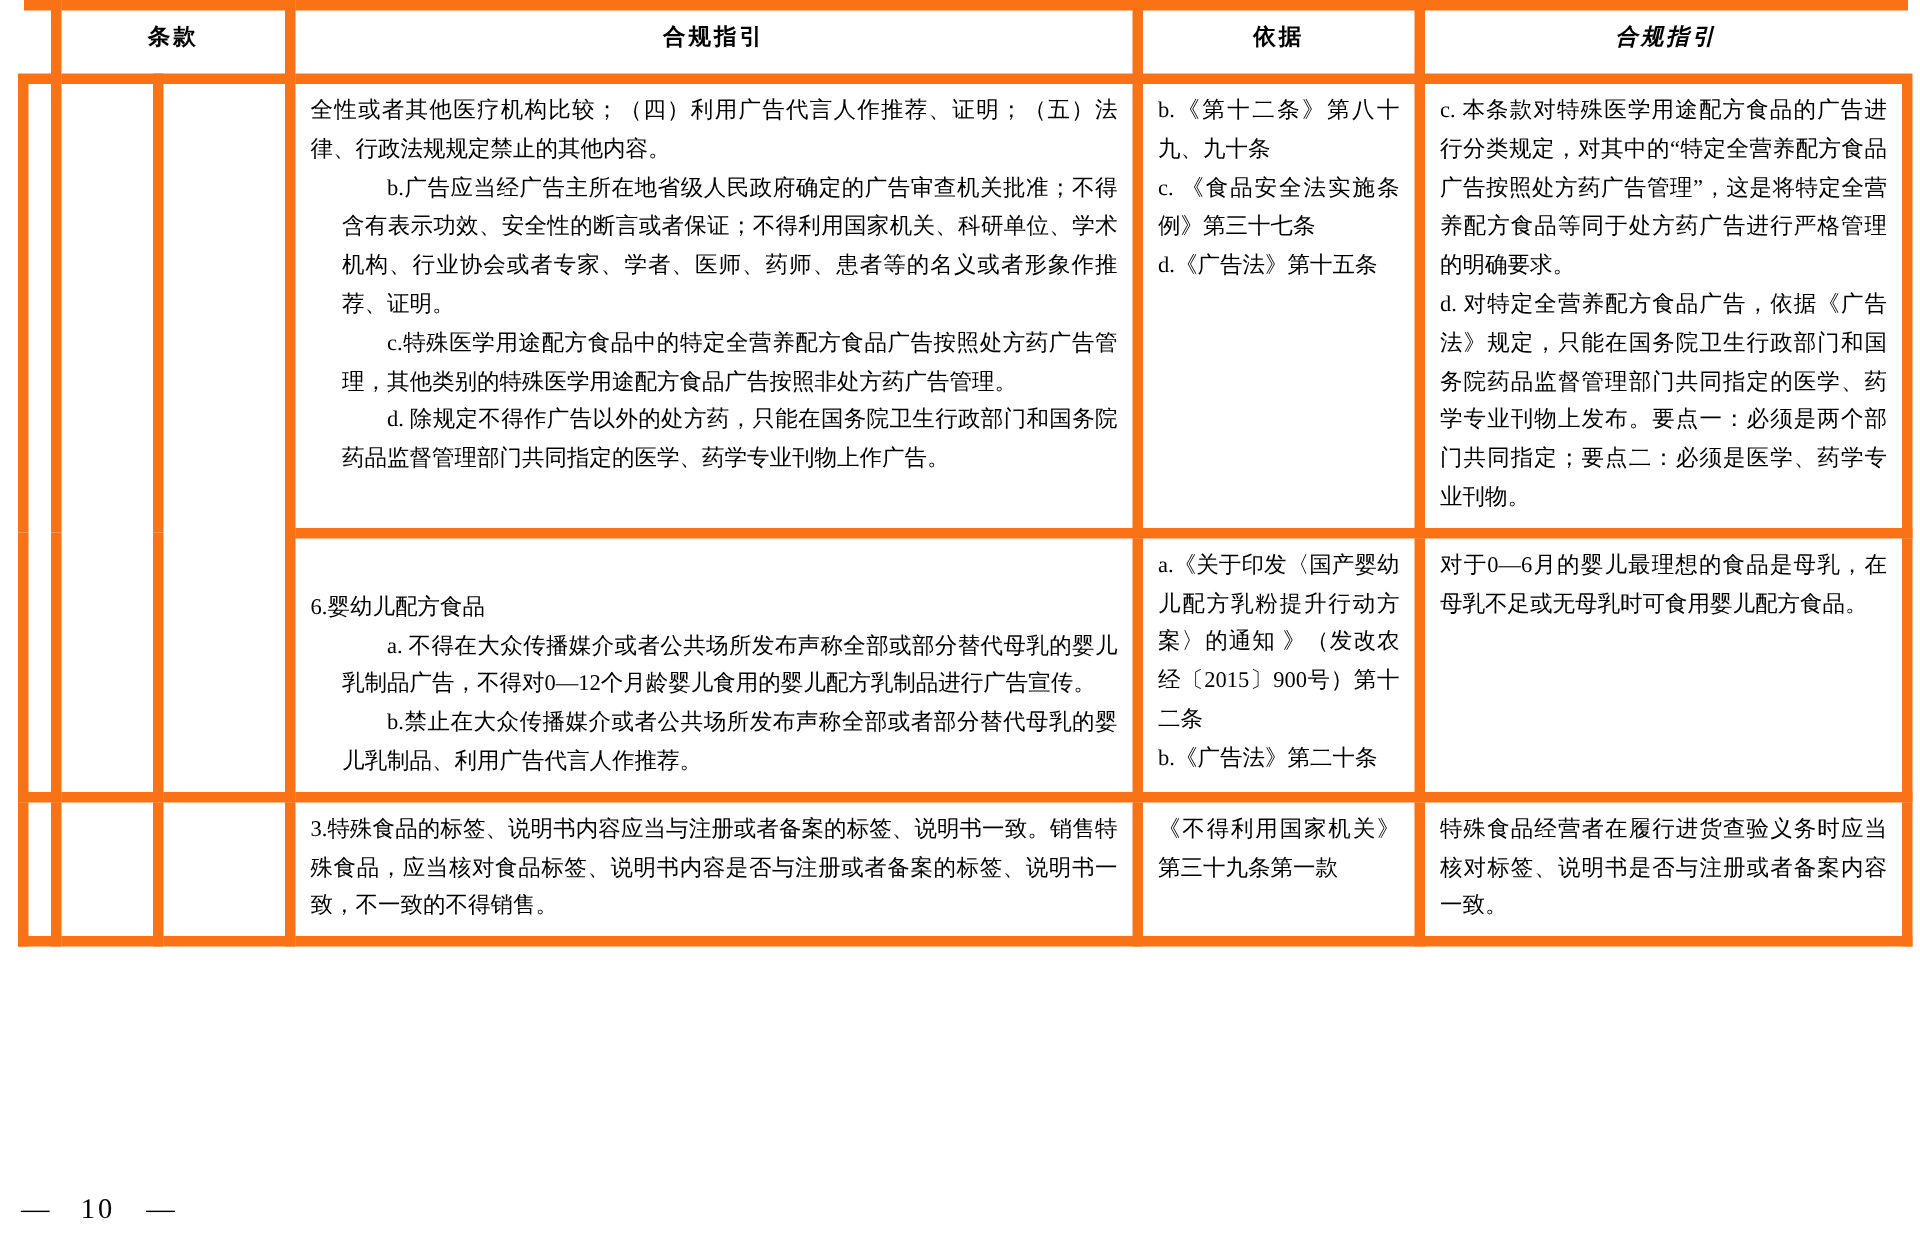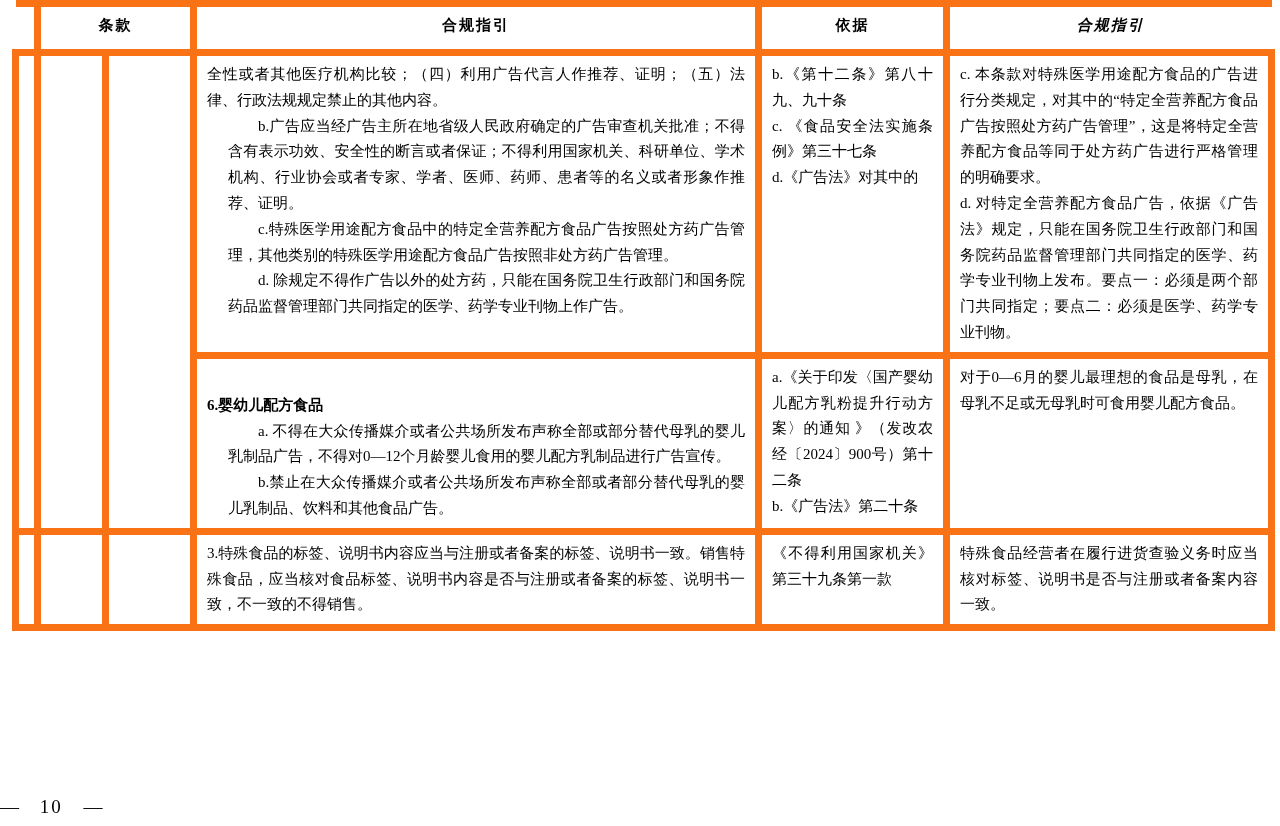--- a/index.html
+++ b/index.html
@@ -82,33 +82,34 @@
     text-align: justify;
     text-justify: inter-ideograph;
   }
   p.indent {
     text-indent: 2em;
     margin-left: 21px;
   }
   p.gap {
   }
   .bold {
-    font-weight: bold;
+    font-weight: normal;
   }
   .cell-mid {
     vertical-align: middle;
   }
   .footer {
     position: absolute;
     left: 0;
     bottom: 8px;
     width: 1280px;
     text-align: left;
     font-size: 19px;
     letter-spacing: 2px;
+    padding-left: 14px;
     box-sizing: border-box;
   }
   .footer span {
     display: inline-block;
   }
   .dash {
     letter-spacing: 0;
   }
 </style>
 </head>
@@ -142,36 +143,36 @@
         <td rowspan="2" class="col-sub"></td>
         <td class="col-req">
           <p>全性或者其他医疗机构比较；（四）利用广告代言人作推荐、证明；（五）法律、行政法规规定禁止的其他内容。</p>
           <p class="indent">b.广告应当经广告主所在地省级人民政府确定的广告审查机关批准；不得含有表示功效、安全性的断言或者保证；不得利用国家机关、科研单位、学术机构、行业协会或者专家、学者、医师、药师、患者等的名义或者形象作推荐、证明。</p>
           <p class="indent">c.特殊医学用途配方食品中的特定全营养配方食品广告按照处方药广告管理，其他类别的特殊医学用途配方食品广告按照非处方药广告管理。</p>
           <p class="indent">d. 除规定不得作广告以外的处方药，只能在国务院卫生行政部门和国务院药品监督管理部门共同指定的医学、药学专业刊物上作广告。</p>
         </td>
         <td class="col-basis">
           <p>b.《第十二条》第八十九、九十条</p>
           <p class="gap">c. 《食品安全法实施条例》第三十七条</p>
-          <p class="gap">d.《广告法》对其中的</p>
+          <p class="gap">d.《广告法》第十五条</p>
         </td>
         <td class="col-guide">
           <p>c. 本条款对特殊医学用途配方食品的广告进行分类规定，对其中的“特定全营养配方食品广告按照处方药广告管理”，这是将特定全营养配方食品等同于处方药广告进行严格管理的明确要求。</p>
           <p class="gap">d. 对特定全营养配方食品广告，依据《广告法》规定，只能在国务院卫生行政部门和国务院药品监督管理部门共同指定的医学、药学专业刊物上发布。要点一：必须是两个部门共同指定；要点二：必须是医学、药学专业刊物。</p>
         </td>
       </tr>
 
       <tr>
         <td class="col-req">
           <p class="gap bold" style="margin-top:28px;">6.婴幼儿配方食品</p>
           <p class="indent">a. 不得在大众传播媒介或者公共场所发布声称全部或部分替代母乳的婴儿乳制品广告，不得对0—12个月龄婴儿食用的婴儿配方乳制品进行广告宣传。</p>
-          <p class="indent">b.禁止在大众传播媒介或者公共场所发布声称全部或者部分替代母乳的婴儿乳制品、饮料和其他食品广告。</p>
+          <p class="indent">b.禁止在大众传播媒介或者公共场所发布声称全部或者部分替代母乳的婴儿乳制品、利用广告代言人作推荐。</p>
         </td>
         <td class="col-basis">
-          <p>a.《关于印发〈国产婴幼儿配方乳粉提升行动方案〉的通知 》（发改农经〔2024〕900号）第十二条</p>
+          <p>a.《关于印发〈国产婴幼儿配方乳粉提升行动方案〉的通知 》（发改农经〔2015〕900号）第十二条</p>
           <p>b.《广告法》第二十条</p>
         </td>
         <td class="col-guide cell-mid">
           <p>对于0—6月的婴儿最理想的食品是母乳，在母乳不足或无母乳时可食用婴儿配方食品。</p>
         </td>
       </tr>
 
       <tr>
         <td class="col-narrow"></td>
         <td class="col-clause"></td>

